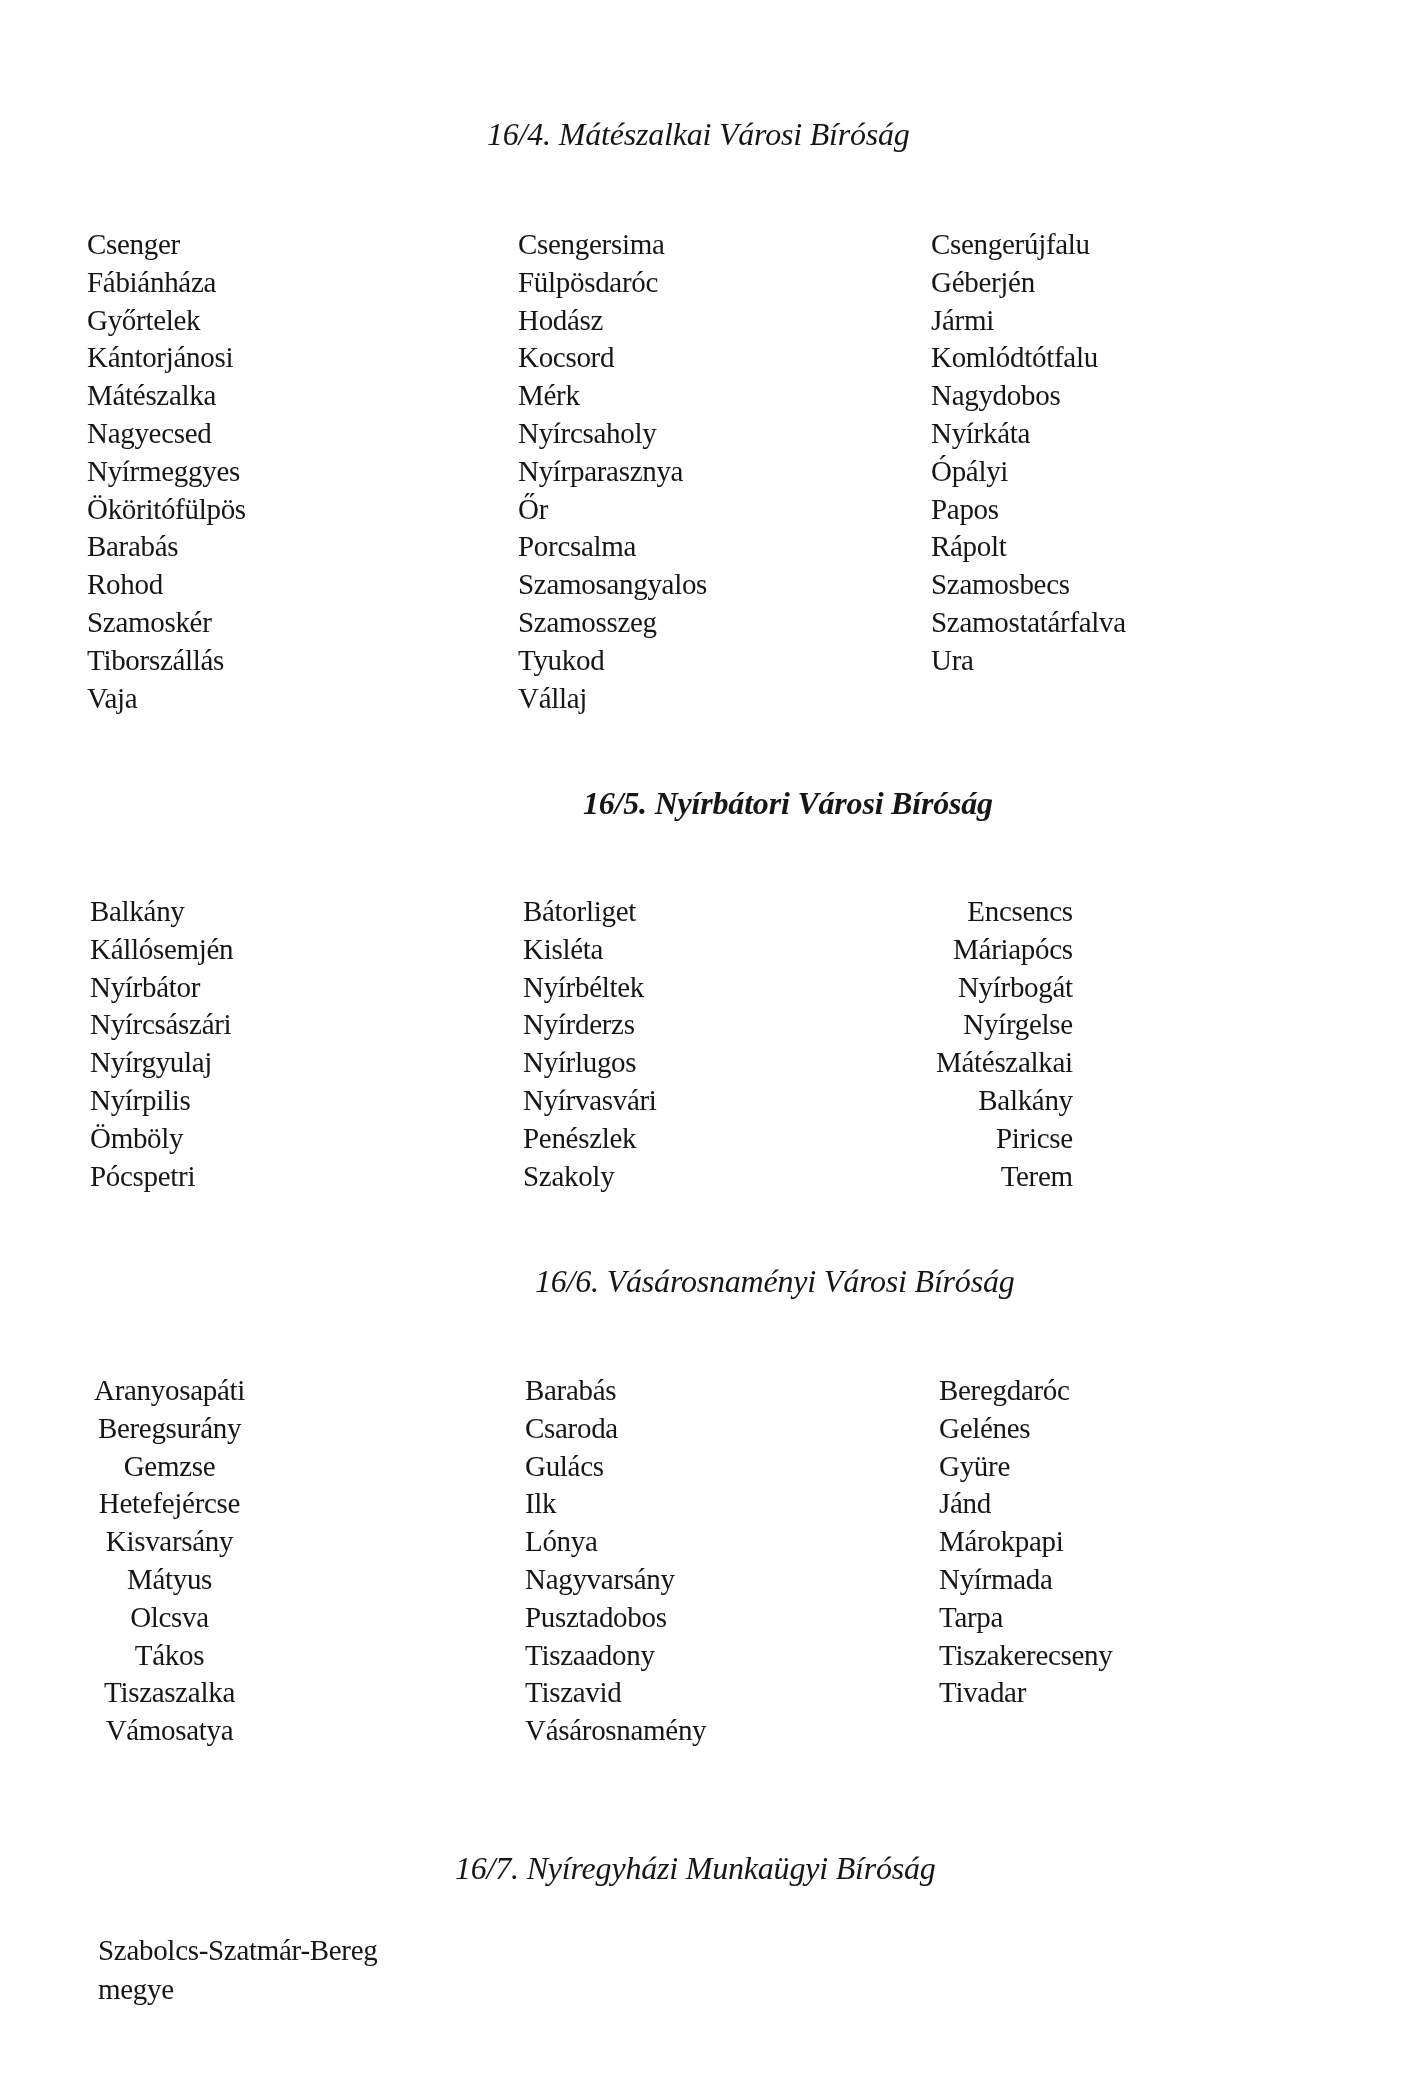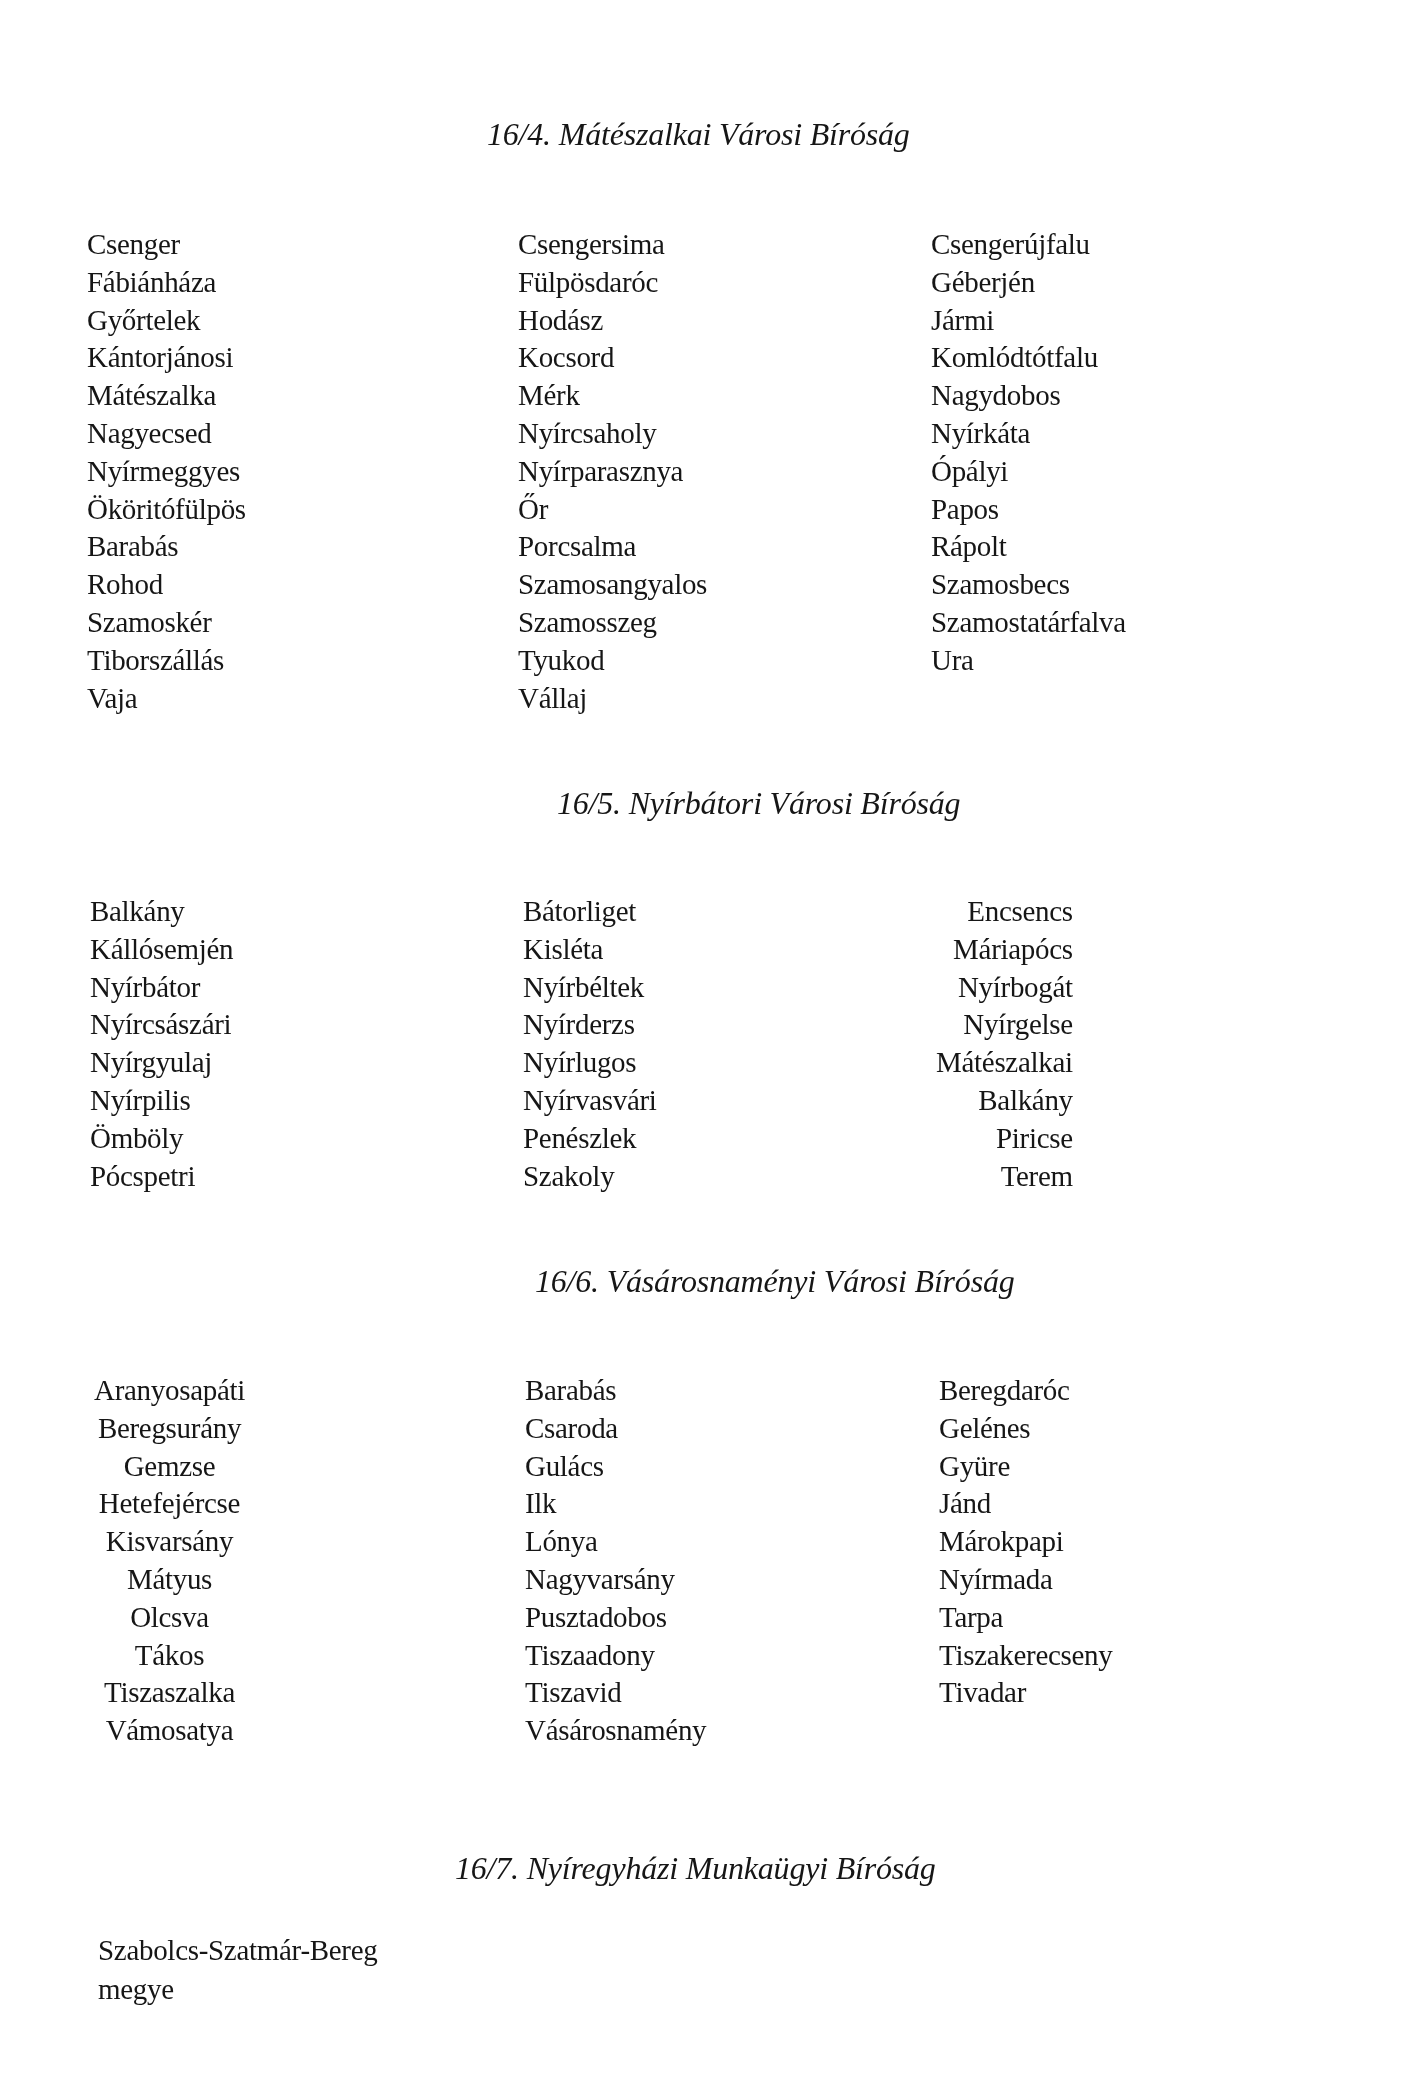--- a/index.html
+++ b/index.html
@@ -73,21 +73,21 @@
       <div>Nyírkáta</div>
       <div>Ópályi</div>
       <div>Papos</div>
       <div>Rápolt</div>
       <div>Szamosbecs</div>
       <div>Szamostatárfalva</div>
       <div>Ura</div>
     </div>
 </div>
 
-<div class="title" style="top:785px; left:557px; width:auto;">16/5. Nyírbátori Városi Bíróság</div>
+<div class="title" style="top:785px; left:583px; width:auto;font-weight:bold;">16/5. Nyírbátori Városi Bíróság</div>
 <div class="section-block" style="top:893px;">
   <div class="col c1" style="left:90px;">
       <div>Balkány</div>
       <div>Kállósemjén</div>
       <div>Nyírbátor</div>
       <div>Nyírcsászári</div>
       <div>Nyírgyulaj</div>
       <div>Nyírpilis</div>
       <div>Ömböly</div>
       <div>Pócspetri</div>

